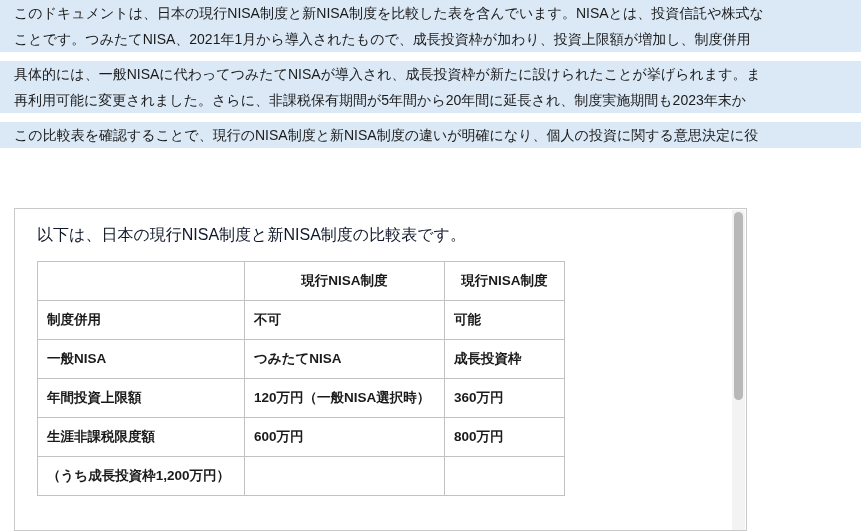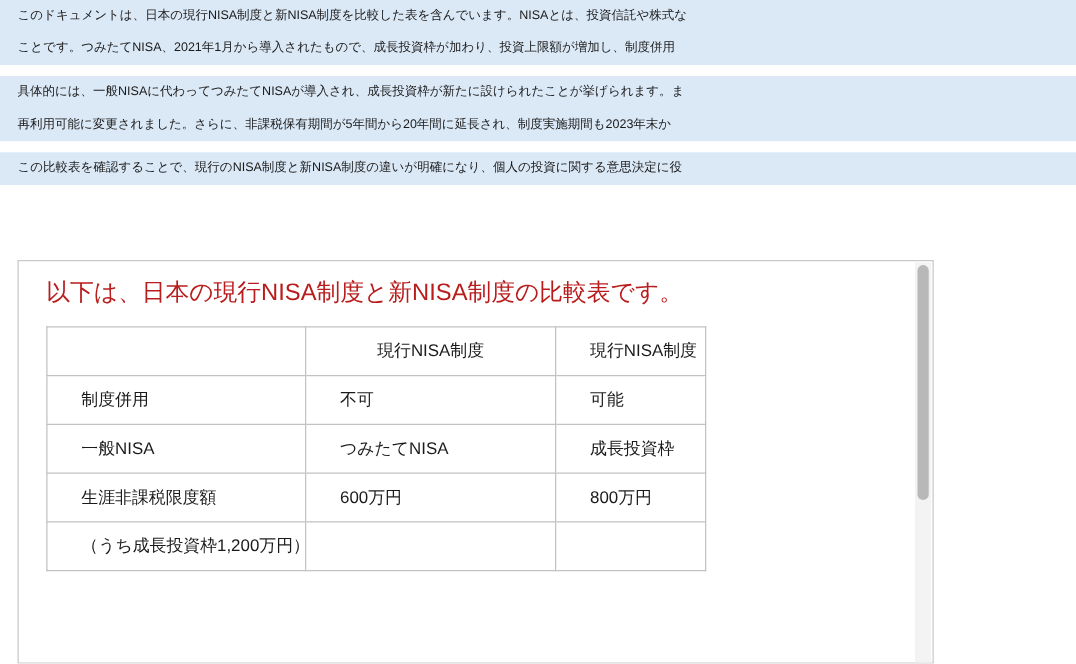--- a/index.html
+++ b/index.html
@@ -20,21 +20,21 @@
     position: absolute;
     left: 0;
     top: 0;
     width: 861px;
     background: #dbe9f7;
     padding: 0;
   }
   .para {
     background: #dbe9f7;
     color: #1a1a1a;
-    font-size: 10px;
+    font-size: 14px;
     line-height: 26px;
     padding: 0 0 0 14px;
     white-space: nowrap;
     overflow: hidden;
   }
   .para-spacer {
     height: 9px;
     background: #ffffff;
   }
   
@@ -46,40 +46,40 @@
     height: 323px;
     background: #ffffff;
     border: 1px solid #c9c9c9;
     box-sizing: border-box;
     overflow: hidden;
   }
   .doc-inner {
     padding: 16px 0 0 22px;
   }
   .doc-intro {
-    font-size: 19px;
-    color: #b91c1c;
+    font-size: 16px;
+    color: #0f172a;
     line-height: 20px;
     margin-bottom: 16px;
   }
   table.nisa {
     border-collapse: collapse;
     table-layout: fixed;
     width: 527px;
     font-size: 13.5px;
     color: #1a1a1a;
   }
   table.nisa col.c0 { width: 207px; }
   table.nisa col.c1 { width: 200px; }
   table.nisa col.c2 { width: 120px; }
   table.nisa td, table.nisa th {
     border: 1px solid #c2c2c2;
-    padding: 8px 27px;
+    padding: 8px 9px;
     text-align: left;
-    font-weight: normal;
+    font-weight: bold;
     height: 22px;
     vertical-align: middle;
     white-space: nowrap;
     overflow: hidden;
   }
   table.nisa tr.header-row td {
     text-align: center;
   }
   table.nisa tr.header-row td.blank {
     text-align: left;
@@ -138,20 +138,25 @@
             <td>制度併用</td>
             <td>不可</td>
             <td>可能</td>
           </tr>
           <tr>
             <td>一般NISA</td>
             <td>つみたてNISA</td>
             <td>成長投資枠</td>
           </tr>
           <tr>
+            <td>年間投資上限額</td>
+            <td>120万円（一般NISA選択時）</td>
+            <td>360万円</td>
+          </tr>
+          <tr>
             <td>生涯非課税限度額</td>
             <td>600万円</td>
             <td>800万円</td>
           </tr>
           <tr>
             <td>（うち成長投資枠1,200万円）</td>
             <td></td>
             <td></td>
           </tr>
 

